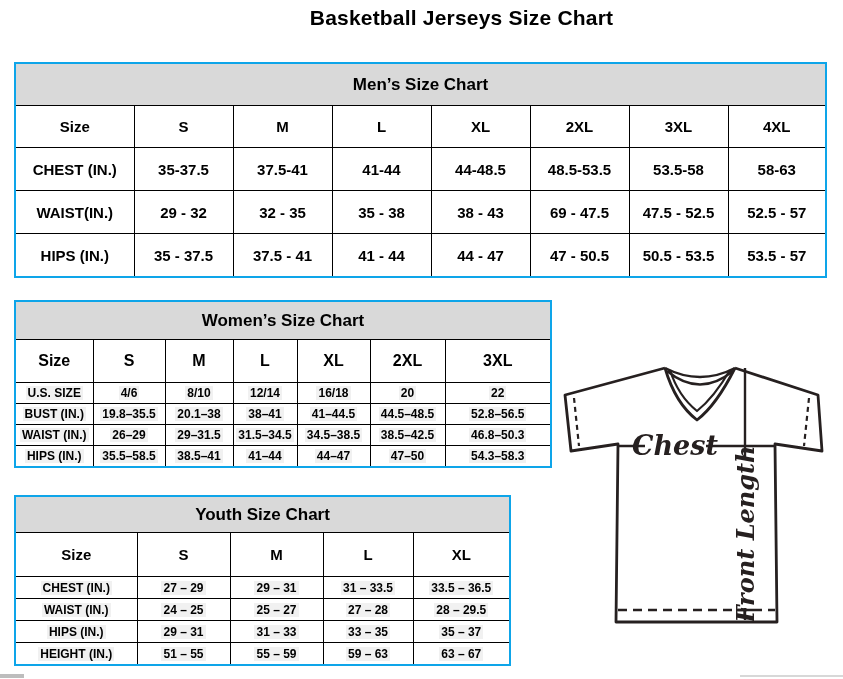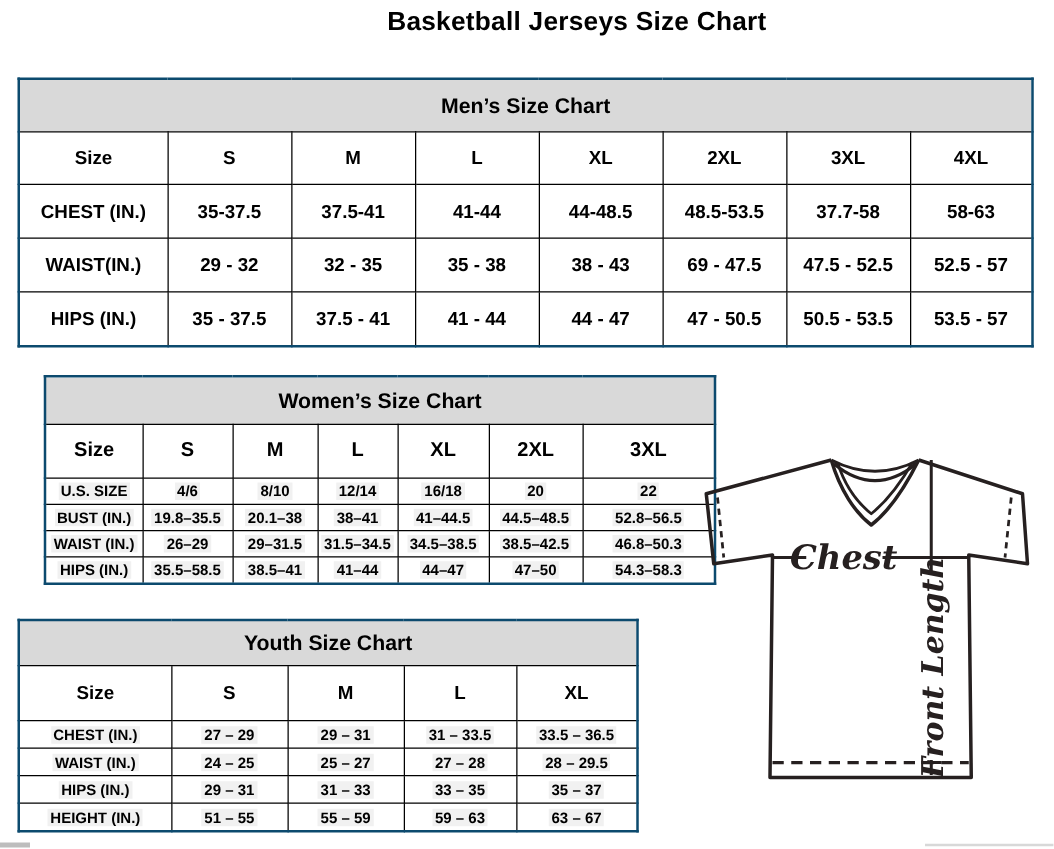--- a/index.html
+++ b/index.html
@@ -1,31 +1,31 @@
 <!DOCTYPE html>
 <html><head>
 <meta charset="utf-8">
 <style>
   html,body{margin:0;padding:0;background:#fff;}
   .page{position:relative;width:843px;height:679px;background:#fff;overflow:hidden;
         font-family:"Liberation Sans",sans-serif;color:#000;}
   .title{position:absolute;left:0;top:6px;width:843px;text-align:center;
          font-size:21px;font-weight:bold;letter-spacing:.2px;padding-left:40px;}
   table.chart{position:absolute;border-collapse:collapse;table-layout:fixed;background:#fff;
-              border:2px solid #0c4a6e;}
+              border:2px solid #0ea5e9;}
   table.chart td{border:1px solid #000;text-align:center;vertical-align:middle;
                  font-weight:bold;padding:0;overflow:hidden;white-space:nowrap;}
   td.cap{background:#d9d9d9;font-size:17px;}
   
   .mens{left:14px;top:62px;width:813px;}
   .mens td.cap{height:41px;}
   .mens tr.hdr td{height:41px;font-size:15px;}
   .mens tr.data td{height:42px;font-size:15px;}
   
-  .womens{left:14px;top:300px;width:538px;margin-left:21px;}
+  .womens{left:14px;top:300px;width:538px;}
   .womens td.cap{height:37px;}
   .womens tr.hdr td{height:42px;font-size:16px;}
   .womens tr.data td{height:20px;font-size:12px;}
   
   .youth{left:14px;top:495px;width:497px;}
   .youth td.cap{height:35px;}
   .youth tr.hdr td{height:43px;font-size:15px;}
   .youth tr.data td{height:21px;font-size:12px;}
   .hl{background:#f1f1f1;padding:0 2px;}
   
@@ -69,21 +69,21 @@
       <td>3XL</td>
       <td>4XL</td>
     </tr>
     <tr class="data">
       <td>CHEST (IN.)</td>
       <td>35-37.5</td>
       <td>37.5-41</td>
       <td>41-44</td>
       <td>44-48.5</td>
       <td>48.5-53.5</td>
-      <td>37.7-58</td>
+      <td>53.5-58</td>
       <td>58-63</td>
     </tr>
     <tr class="data">
       <td>WAIST(IN.)</td>
       <td>29 - 32</td>
       <td>32 - 35</td>
       <td>35 - 38</td>
       <td>38 - 43</td>
       <td>69 - 47.5</td>
       <td>47.5 - 52.5</td>

